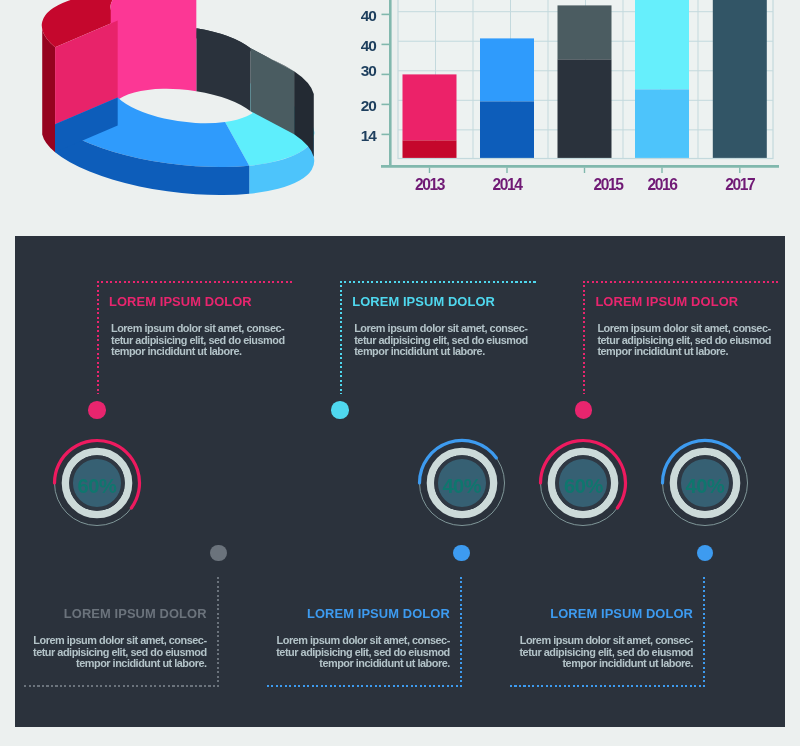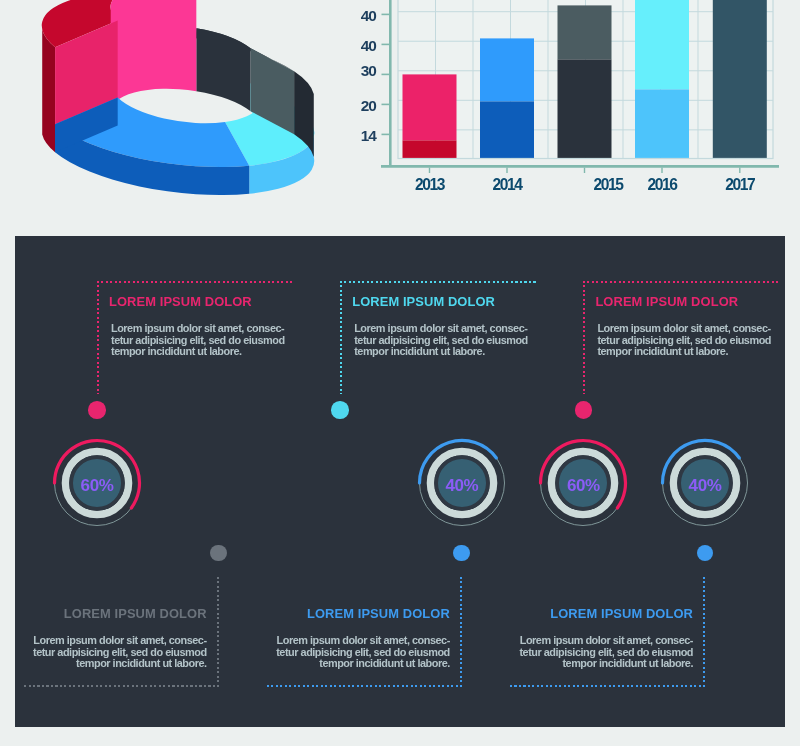--- a/index.html
+++ b/index.html
@@ -5,21 +5,21 @@
 html,body{margin:0;padding:0;}
 body{width:800px;height:746px;background:#ecf0ef;overflow:hidden;
      font-family:"Liberation Sans",sans-serif;}
 .stage{position:absolute;left:0;top:0;width:800px;height:746px;}
 .donutwrap{position:absolute;left:0;top:0;width:340px;height:216px;}
 .barwrap{position:absolute;left:0;top:0;width:800px;height:200px;}
 .barsvg{position:absolute;left:340px;top:0;}
 .ylab{position:absolute;left:336px;width:40px;text-align:right;font-size:15.4px;
       font-weight:bold;color:#1e3f5e;line-height:20px;letter-spacing:-0.9px;}
 .xlab{position:absolute;top:177px;width:80px;text-align:center;font-size:15.6px;
-      font-weight:bold;color:#0c4a6e;line-height:16px;letter-spacing:-1.4px;}
+      font-weight:bold;color:#701a75;line-height:16px;letter-spacing:-1.4px;}
 .panel{position:absolute;left:15px;top:236px;width:770px;height:491px;background:#2b323c;}
 
 .tcard{position:absolute;top:281px;width:196px;height:113px;}
 .tcard::before{content:"";position:absolute;left:0;top:0;width:196px;height:2px;
   background:repeating-linear-gradient(to right,currentColor 0 2px,transparent 2px 4.5px);}
 .tcard::after{content:"";position:absolute;left:0;top:0;width:2px;height:113px;
   background:repeating-linear-gradient(to bottom,currentColor 0 2px,transparent 2px 4.5px);}
 .ttitle{position:absolute;left:12px;top:14px;font-size:12.9px;font-weight:bold;
         letter-spacing:0.1px;white-space:nowrap;line-height:14px;}
 .tbody{position:absolute;left:14px;top:42px;width:178px;font-size:10.9px;
@@ -35,21 +35,21 @@
 .btitle{position:absolute;right:12px;top:29.5px;font-size:12.9px;font-weight:bold;
         letter-spacing:0.1px;white-space:nowrap;line-height:14px;}
 .bbody{position:absolute;right:12px;top:58px;width:178px;font-size:10.9px;
        line-height:11.5px;color:#b3c3c8;font-weight:bold;text-align:right;letter-spacing:-0.48px;}
 .bdot{position:absolute;right:-8.4px;top:-32.5px;width:16.8px;height:16.8px;border-radius:50%;
       background:currentColor;}
 
 .gauge{position:absolute;width:98px;height:98px;}
 .gsvg{position:absolute;left:0;top:0;}
 .glabel{position:absolute;left:0;top:3px;width:98px;height:98px;display:flex;
-        align-items:center;justify-content:center;color:#8b5cf6;font-size:17px;font-weight:bold;letter-spacing:-0.4px;}
+        align-items:center;justify-content:center;color:#0f766e;font-size:20px;font-weight:bold;letter-spacing:-0.4px;}
 </style>
 </head>
 <body>
 
 <div class="stage">
   <div class="donutwrap"><svg class="donut" width="340" height="216" viewBox="0 0 340 216">
         <path d="M 195.67 38.34 A 137.20 46.50 7.2 0 1 294.11 71.26 L 250.61 48.25 A 76.00 30.00 7.2 0 0 196.32 28.18 Z" fill="#343e47"></path>
         <path d="M 196.32 28.18 A 76.00 30.00 7.2 0 1 250.61 48.25 L 250.61 111.25 A 76.00 30.00 7.2 0 0 196.32 91.18 Z" fill="#2a323c"></path>
         <path d="M 55.08 47.28 A 137.20 46.50 7.2 0 1 42.22 29.52 L 42.22 134.52 A 137.20 46.50 7.2 0 0 55.08 152.28 Z" fill="#960320"></path>
         <path d="M 55.08 47.28 A 137.20 46.50 7.2 0 1 195.67 -3.66 L 196.32 -13.82 A 76.00 30.00 7.2 0 0 117.66 20.56 Z" fill="#c5072d"></path>

